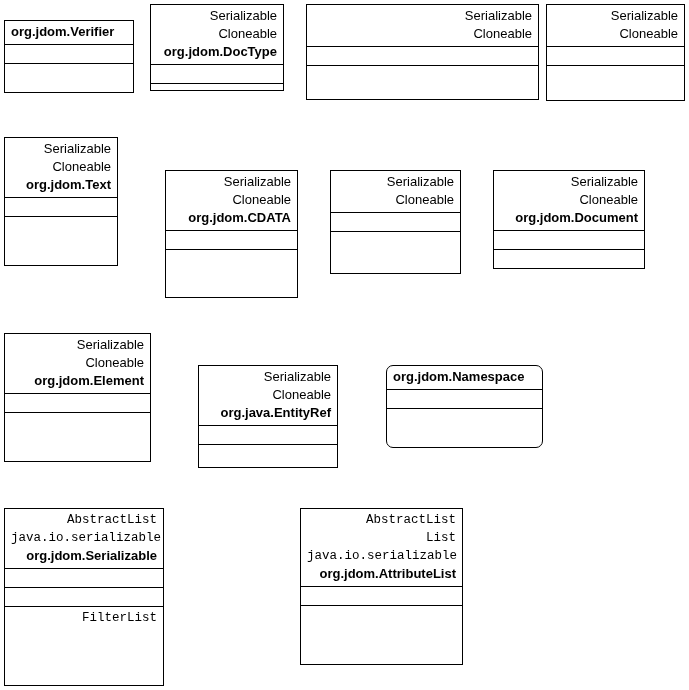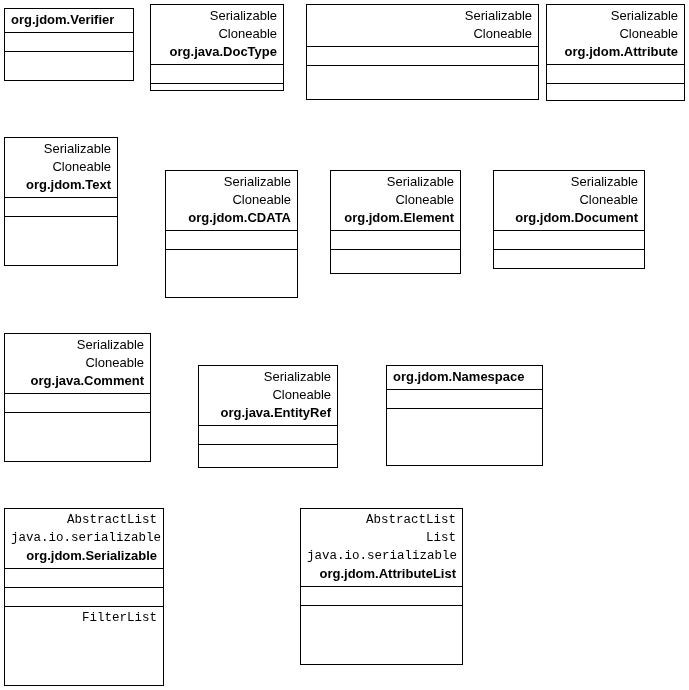--- a/index.html
+++ b/index.html
@@ -49,49 +49,48 @@
   .mono-italic {
     font-family: "Liberation Mono", monospace;
     font-size: 12.5px;
   }
   .empty-compartment { height: 19px; }
 </style>
 </head>
 <body>
 
 <div id="canvas">
-    <div class="uml-box" style="left: 4px; top: 8px; width: 130px; height: 73px;">
+    <div class="uml-box" style="left: 4px; top: 20px; width: 130px; height: 73px;">
       <div class="compartment align-left">
         <span class="line bold">org.jdom.Verifier</span>
       </div>
       <div class="compartment align-left empty-compartment"></div>
       <div class="compartment align-left empty-compartment"></div>
     </div>
     <div class="uml-box" style="left: 150px; top: 4px; width: 134px; height: 87px;">
       <div class="compartment align-right">
         <span class="line italic">Serializable</span>
         <span class="line italic">Cloneable</span>
-        <span class="line bold">org.java.DocType</span>
+        <span class="line bold">org.jdom.DocType</span>
       </div>
       <div class="compartment align-right empty-compartment"></div>
       <div class="compartment align-right empty-compartment"></div>
     </div>
     <div class="uml-box" style="left: 306px; top: 4px; width: 233px; height: 96px;">
       <div class="compartment align-right">
         <span class="line italic">Serializable</span>
         <span class="line italic">Cloneable</span>
       </div>
       <div class="compartment align-right empty-compartment"></div>
       <div class="compartment align-right empty-compartment"></div>
     </div>
     <div class="uml-box" style="left: 546px; top: 4px; width: 139px; height: 97px;">
       <div class="compartment align-right">
         <span class="line italic">Serializable</span>
         <span class="line italic">Cloneable</span>
-        <span class="line bold">org.jdom.Attribute</span>
       </div>
       <div class="compartment align-right empty-compartment"></div>
       <div class="compartment align-right empty-compartment"></div>
     </div>
     <div class="uml-box" style="left: 4px; top: 137px; width: 114px; height: 129px;">
       <div class="compartment align-right">
         <span class="line italic">Serializable</span>
         <span class="line italic">Cloneable</span>
         <span class="line bold">org.jdom.Text</span>
       </div>
@@ -104,53 +103,52 @@
         <span class="line italic">Cloneable</span>
         <span class="line bold">org.jdom.CDATA</span>
       </div>
       <div class="compartment align-right empty-compartment"></div>
       <div class="compartment align-right empty-compartment"></div>
     </div>
     <div class="uml-box" style="left: 330px; top: 170px; width: 131px; height: 104px;">
       <div class="compartment align-right">
         <span class="line italic">Serializable</span>
         <span class="line italic">Cloneable</span>
-        <span class="line bold">org.jdom.Element</span>
       </div>
       <div class="compartment align-right empty-compartment"></div>
       <div class="compartment align-right empty-compartment"></div>
     </div>
     <div class="uml-box" style="left: 493px; top: 170px; width: 152px; height: 99px;">
       <div class="compartment align-right">
         <span class="line italic">Serializable</span>
         <span class="line italic">Cloneable</span>
         <span class="line bold">org.jdom.Document</span>
       </div>
       <div class="compartment align-right empty-compartment"></div>
       <div class="compartment align-right empty-compartment"></div>
     </div>
     <div class="uml-box" style="left: 4px; top: 333px; width: 147px; height: 129px;">
       <div class="compartment align-right">
         <span class="line italic">Serializable</span>
         <span class="line italic">Cloneable</span>
-        <span class="line bold">org.java.Comment</span>
+        <span class="line bold">org.jdom.Element</span>
       </div>
       <div class="compartment align-right empty-compartment"></div>
       <div class="compartment align-right empty-compartment"></div>
     </div>
     <div class="uml-box" style="left: 198px; top: 365px; width: 140px; height: 103px;">
       <div class="compartment align-right">
         <span class="line italic">Serializable</span>
         <span class="line italic">Cloneable</span>
         <span class="line bold">org.java.EntityRef</span>
       </div>
       <div class="compartment align-right empty-compartment"></div>
       <div class="compartment align-right empty-compartment"></div>
     </div>
-    <div class="uml-box" style="left: 386px; top: 365px; width: 157px; height: 101px;">
+    <div class="uml-box" style="left: 386px; top: 365px; width: 157px; height: 83px; border-radius: 7px;">
       <div class="compartment align-left">
         <span class="line bold">org.jdom.Namespace</span>
       </div>
       <div class="compartment align-left empty-compartment"></div>
       <div class="compartment align-left empty-compartment"></div>
     </div>
     <div class="uml-box" style="left: 4px; top: 508px; width: 160px; height: 178px;">
       <div class="compartment align-right">
         <span class="line mono">AbstractList</span>
         <span class="line mono-italic">java.io.serializable</span>

